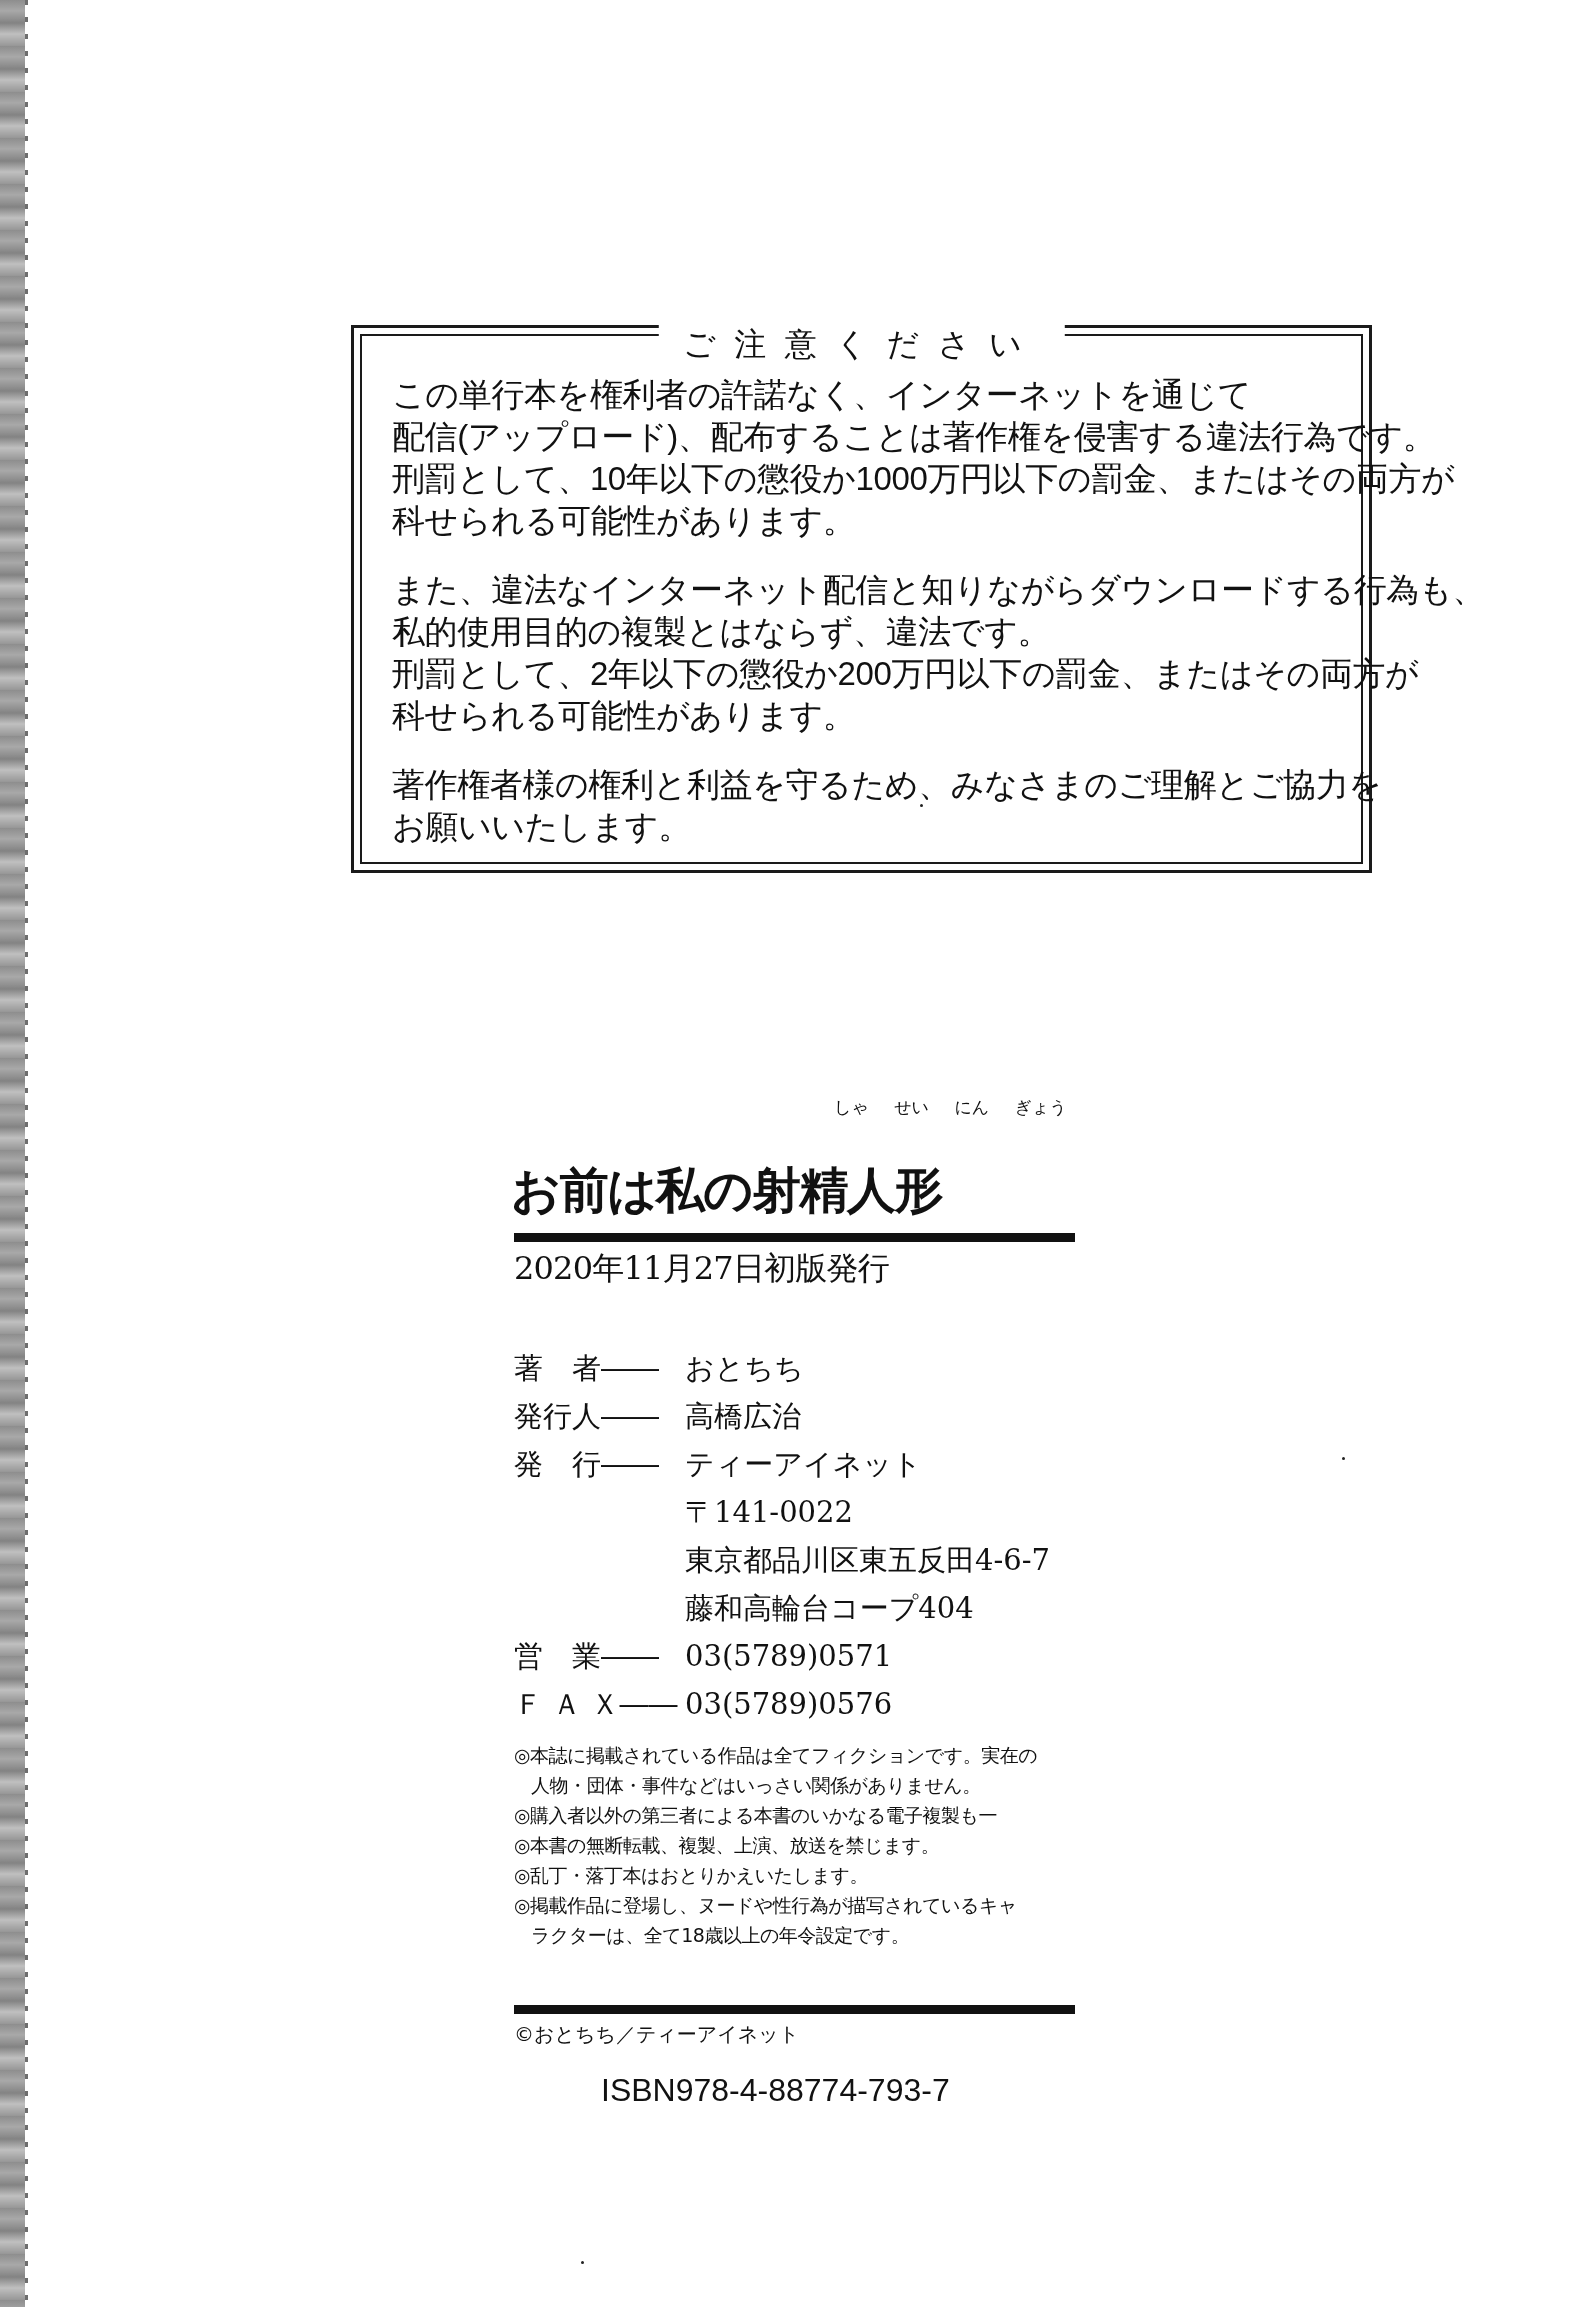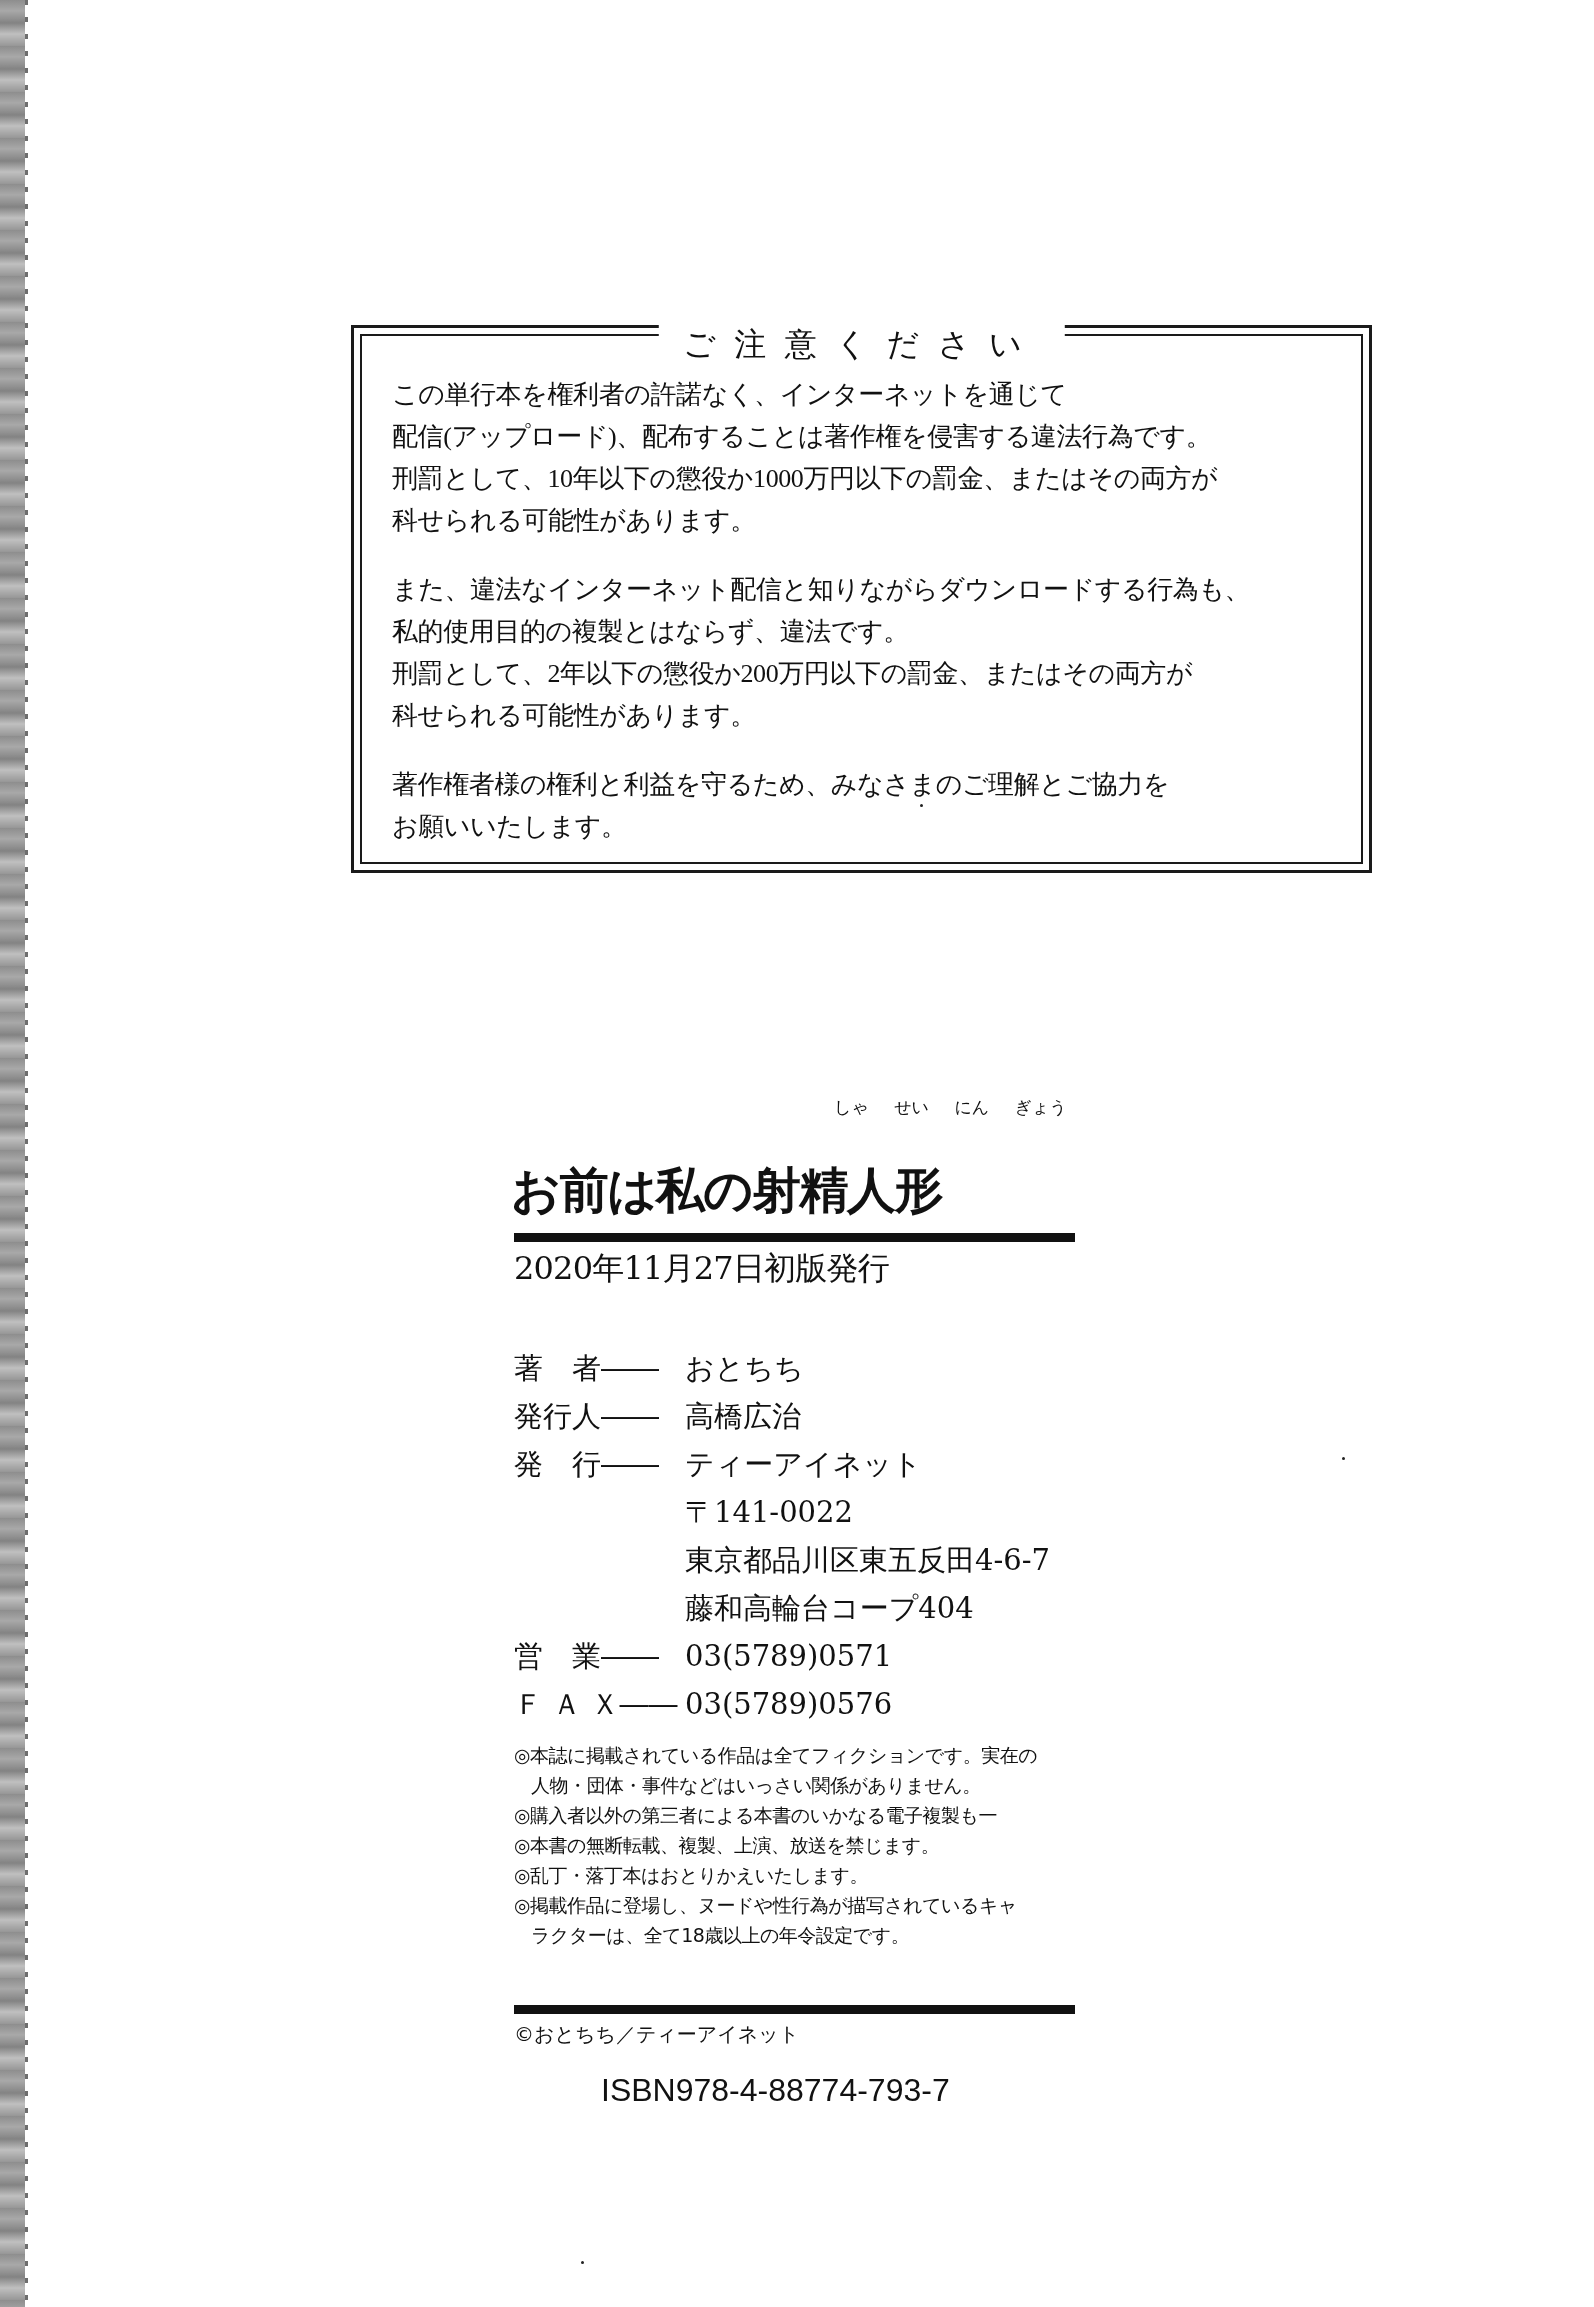--- a/index.html
+++ b/index.html
@@ -27,22 +27,22 @@
       border: 2.3px solid #1a1a1a;
     }
     .notice-title {
       position: absolute; left: 50%; top: -34px; transform: translateX(-50%);
       background: #fff; padding: 0 24.6px; font-size: 32px; letter-spacing: 18.5px;
       font-family: "DejaVu Sans", "Liberation Sans", sans-serif; font-weight: normal;
       white-space: nowrap; line-height: 46px;
     }
     .notice-body {
       position: absolute; left: 38px; top: 46px; right: 23px;
-      font-family: Liberation Serif, serif;
-      font-size: 26px; line-height: 42px; letter-spacing: -0.4px;
+      font-family: Liberation Sans, sans-serif;
+      font-size: 33px; line-height: 42px; letter-spacing: -0.4px;
     }
     .notice-body p { margin: 0 0 27px 0; }
     .notice-body .line { display: block; white-space: nowrap; }
 
     
     .book-title {
       position: absolute; left: 511px; top: 1119px; width: 584px;
       font-family: "DejaVu Serif", "Liberation Serif", serif; font-weight: bold;
       font-size: 49px; line-height: 77px; white-space: nowrap; letter-spacing: -1.5px;
     }

